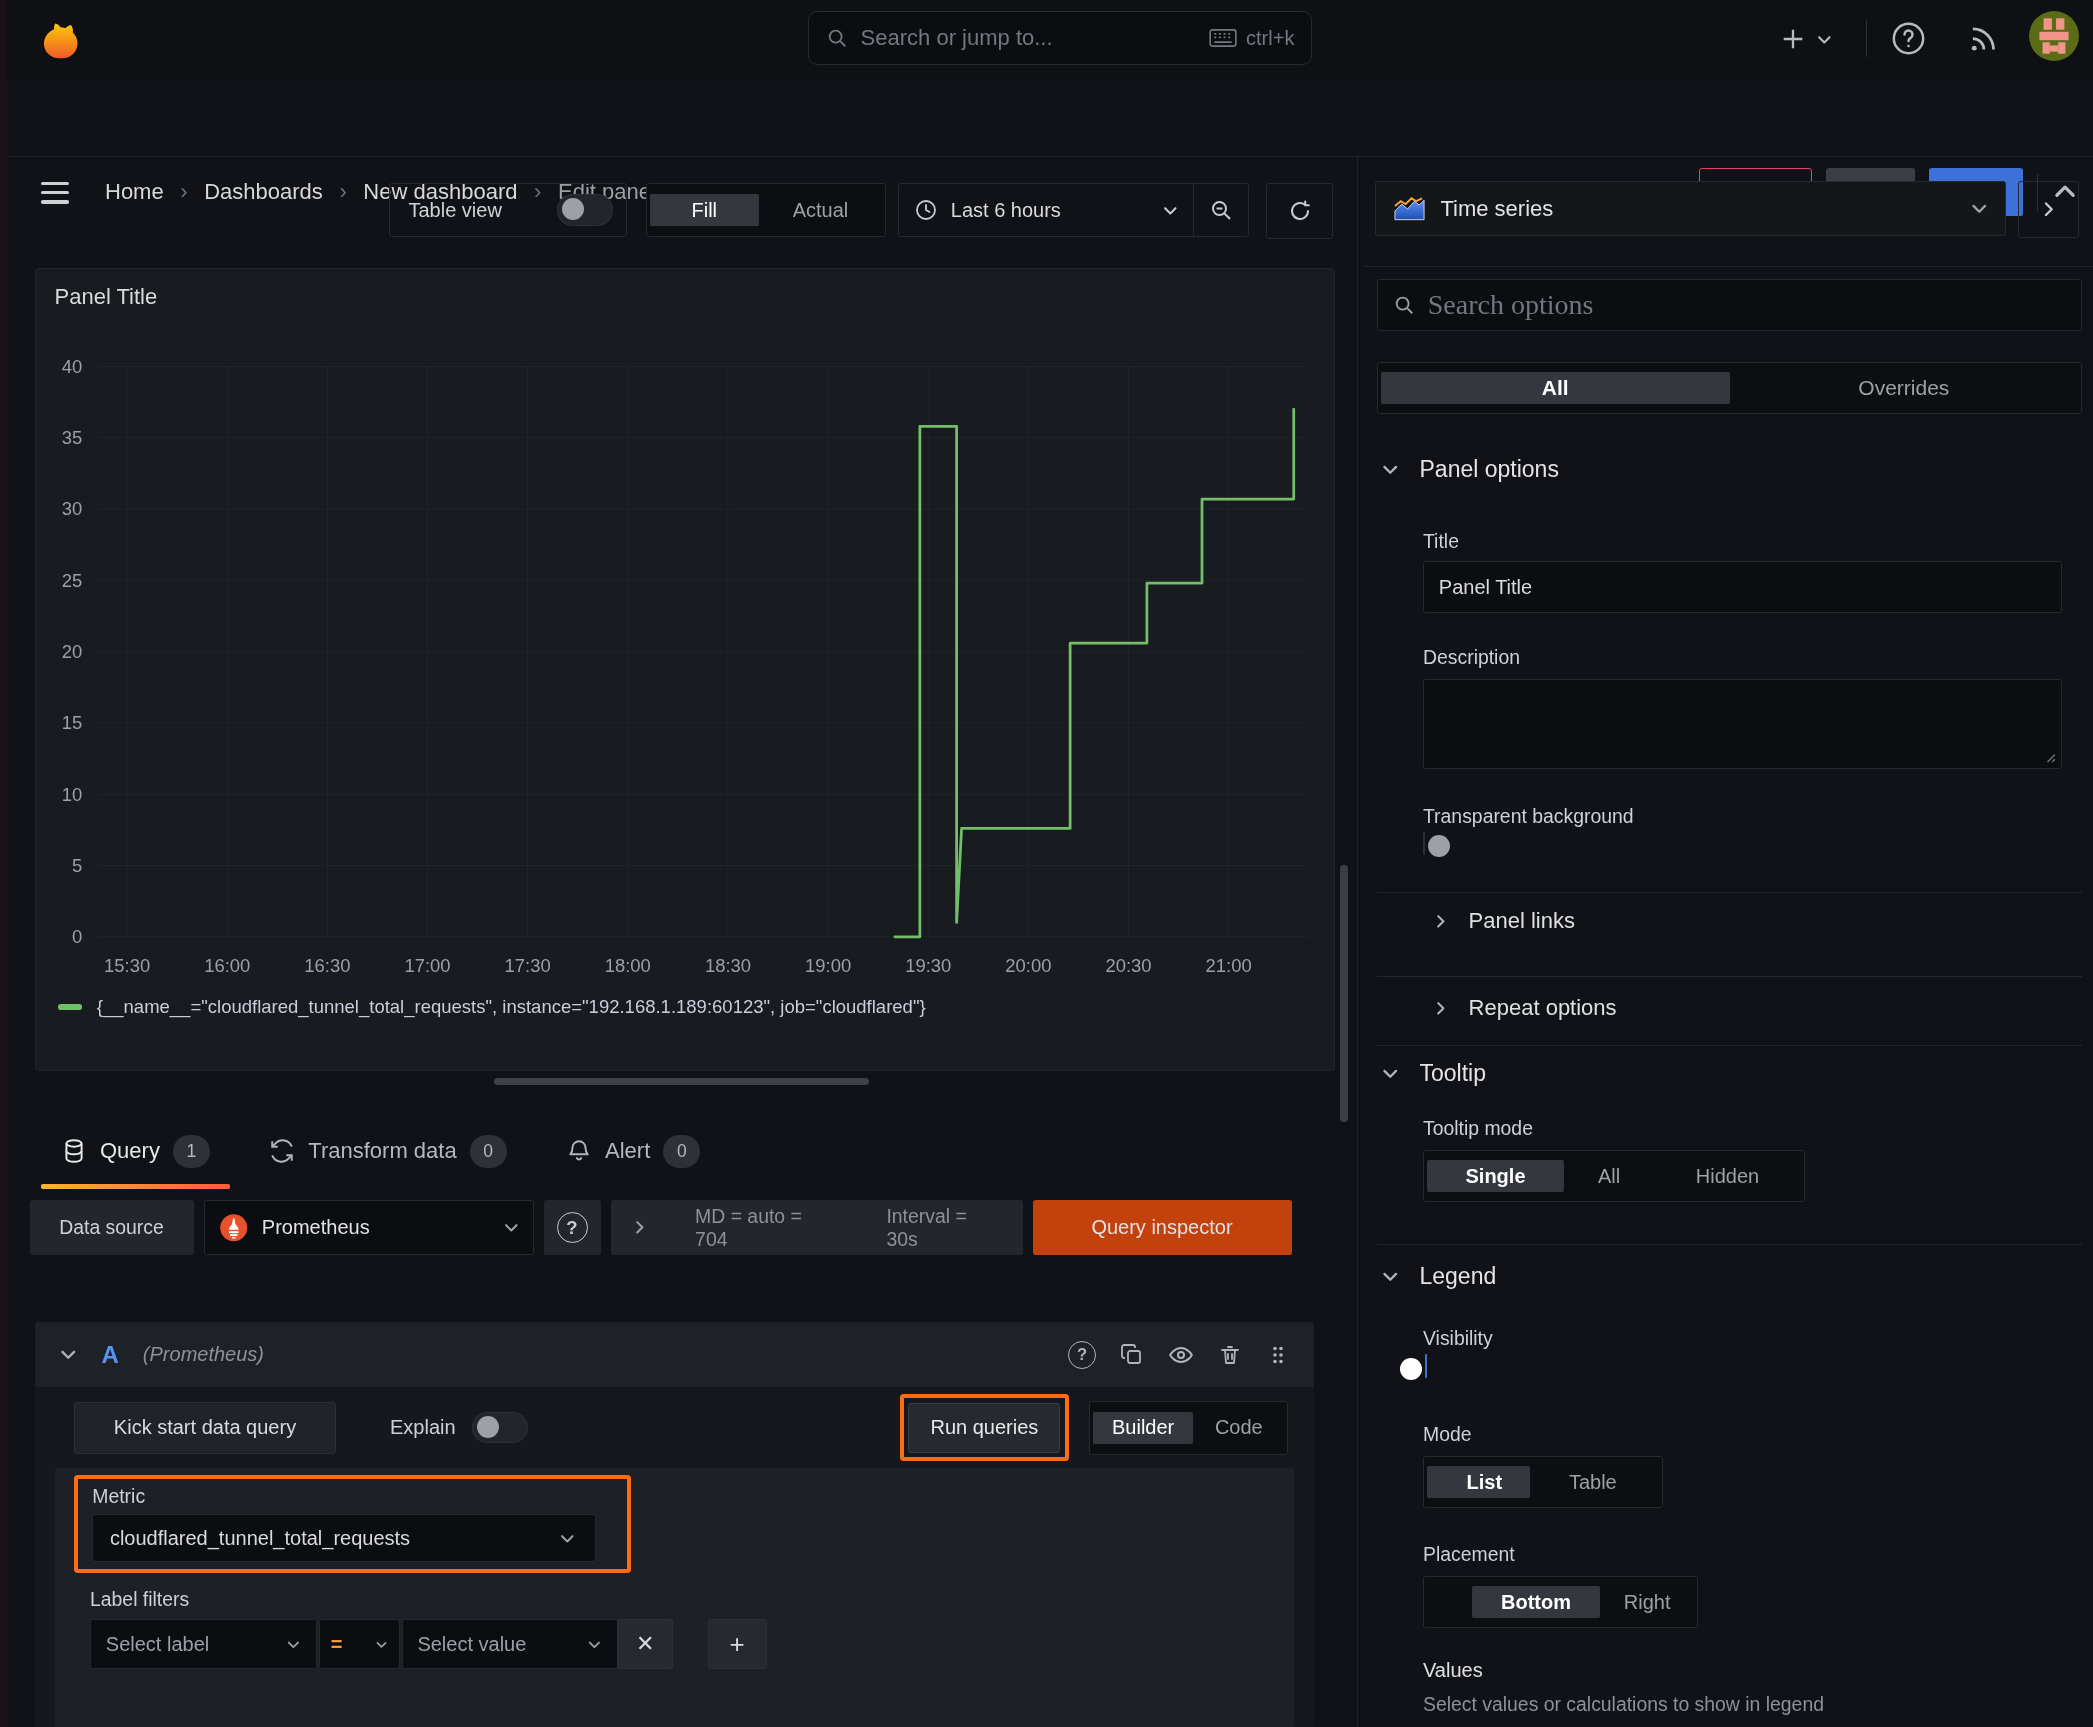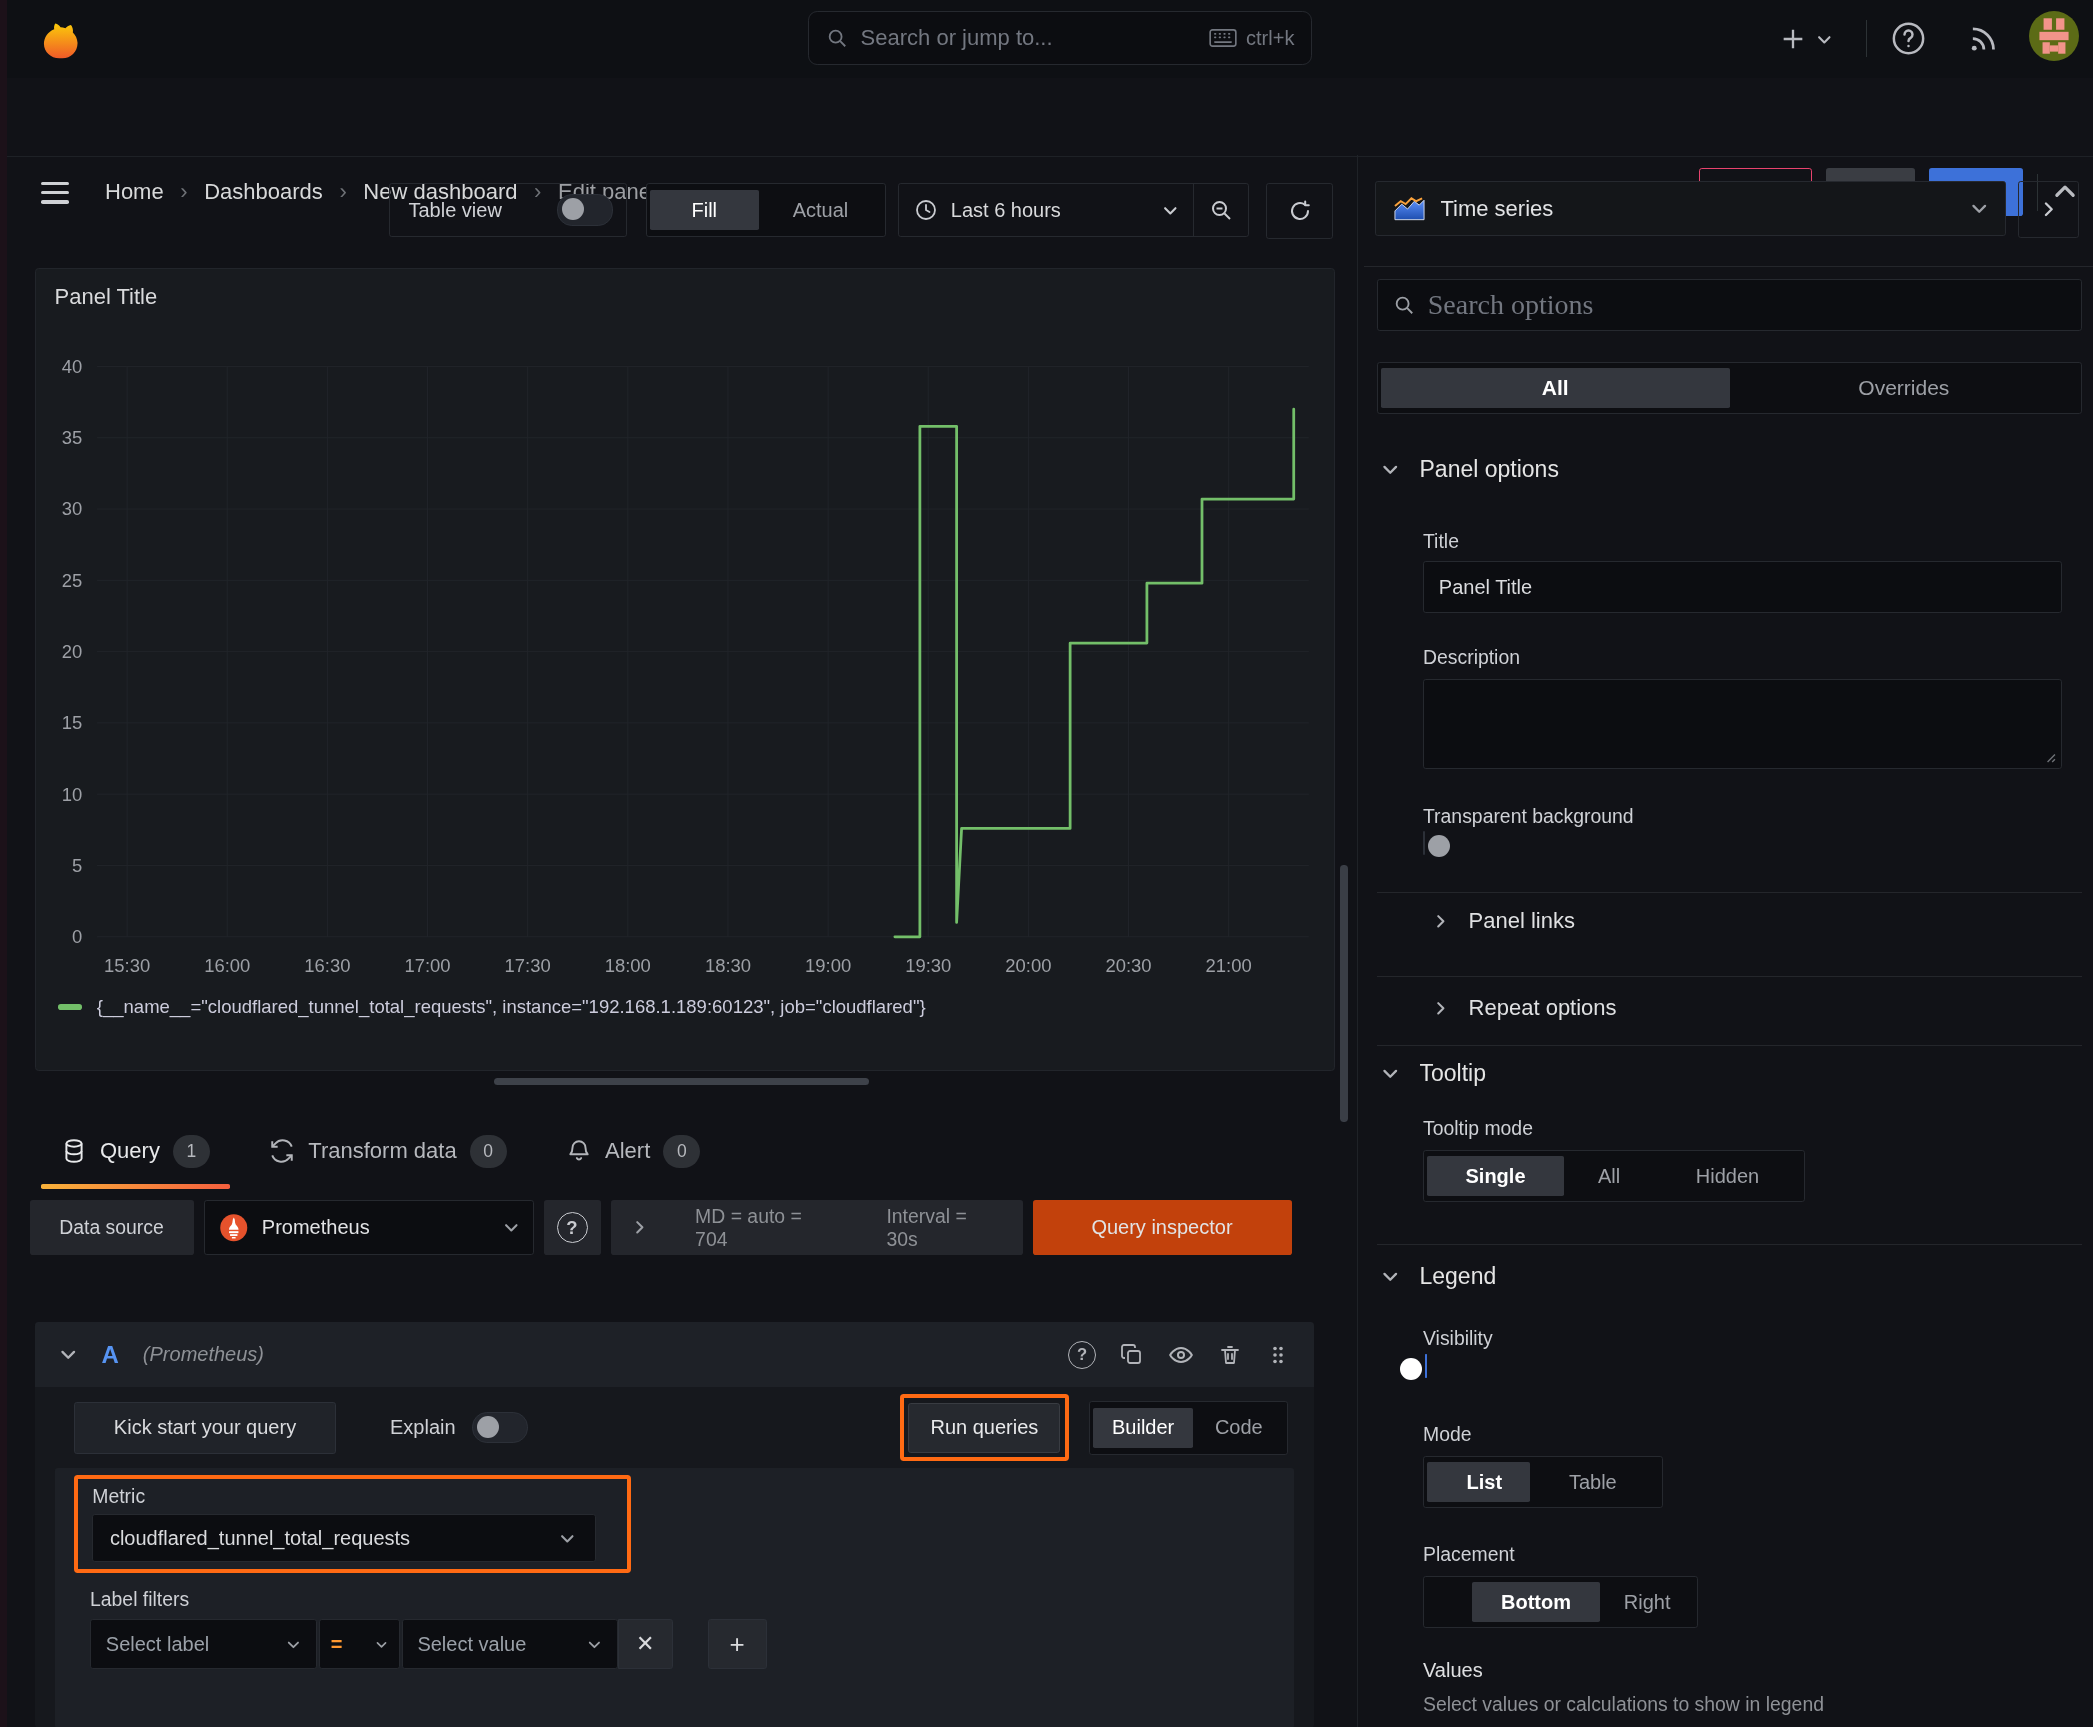--- a/index.html
+++ b/index.html
@@ -33,21 +33,21 @@
   .boxed{border:0.9px solid #26292f;border-radius:2.8px;}
   .chip{background:#24262c;border-radius:2.8px;}
   .inputlike{background:#0c0d11;border:0.9px solid #26292f;border-radius:2.8px;}
 
   .toggle{position:relative;width:54px;height:29.5px;border-radius:14.8px;background:#22252c;border:0.9px solid #2c3038;flex:none;cursor:pointer;}
   .toggle .knob{position:absolute;left:3.7px;top:2.8px;width:22px;height:22px;border-radius:50%;background:#9da0a6;}
   .toggle.on{background:#3d71d9;border-color:#3d71d9;}
   .toggle.on .knob{left:auto;right:3.7px;background:#ffffff;}
 
   .seg{display:flex;align-items:center;background:#0d0e12;border:0.9px solid #26292f;border-radius:2.8px;padding:2.8px;box-sizing:border-box;}
-  .seg .seg-item{height:40px;display:flex;align-items:center;justify-content:center;color:#9da0a6;font-size:20px;border-radius:1.8px;cursor:pointer;box-sizing:border-box;}
+  .seg .seg-item{height:32px;display:flex;align-items:center;justify-content:center;color:#9da0a6;font-size:20px;border-radius:1.8px;cursor:pointer;box-sizing:border-box;}
   .seg .seg-item.active{background:#34373e;color:#ffffff;}
 
   .panel{background:#181b1f;border:0.9px solid #22252b;border-radius:3.7px;}
   .panel-title{font-size:22px;font-weight:500;color:#d9dadc;}
 
   .qtab{position:relative;display:flex;align-items:center;gap:13px;height:76px;padding:0 26px;color:#b6b8bd;cursor:pointer;}
   .qtab .lbl{font-size:22px;}
   .qtab.active{color:#e8e9eb;}
   .qtab.active::after{content:"";position:absolute;left:5.5px;right:5.5px;bottom:0;height:5.5px;border-radius:1.8px;
         background:linear-gradient(90deg,#f9b23a,#f55f3e);}
@@ -398,21 +398,21 @@
             <circle cx="15" cy="5.5" r="1.8"></circle>
             <circle cx="9" cy="12" r="1.8"></circle>
             <circle cx="15" cy="12" r="1.8"></circle>
             <circle cx="9" cy="18.5" r="1.8"></circle>
             <circle cx="15" cy="18.5" r="1.8"></circle>
           </svg>
       </span>
     </div>
 
     <div class="abs row" style="left:0;top:65px;width:100%;height:81px;box-sizing:border-box;padding:0 26px 0 39px;">
-      <div class="row" style="width:260px;height:50px;background:#202329;border:0.9px solid #2c3038;border-radius:2.8px;justify-content:center;font-size:20px;color:#dadbde;cursor:pointer;">Kick start your query</div>
+      <div class="row" style="width:260px;height:50px;background:#202329;border:0.9px solid #2c3038;border-radius:2.8px;justify-content:center;font-size:20px;color:#dadbde;cursor:pointer;">Kick start data query</div>
       <span style="margin-left:54px;font-size:20px;color:#cfd1d6;">Explain</span>
       <span class="toggle" style="margin-left:16.6px;">
           <span class="knob"></span>
         </span>
       <span class="spacer"></span>
       <div class="hl-orange" style="padding:4.6px;">
         <div class="row" style="width:150px;height:48px;background:#26292f;border:0.9px solid #393c42;border-radius:2.8px;justify-content:center;font-size:20px;color:#e8e9eb;cursor:pointer;">Run queries</div>
       </div>
       <div class="seg" style="margin-left:20px;width:199px;height:54px;">
         <span class="seg-item active" style="width:102px;">Builder</span>

